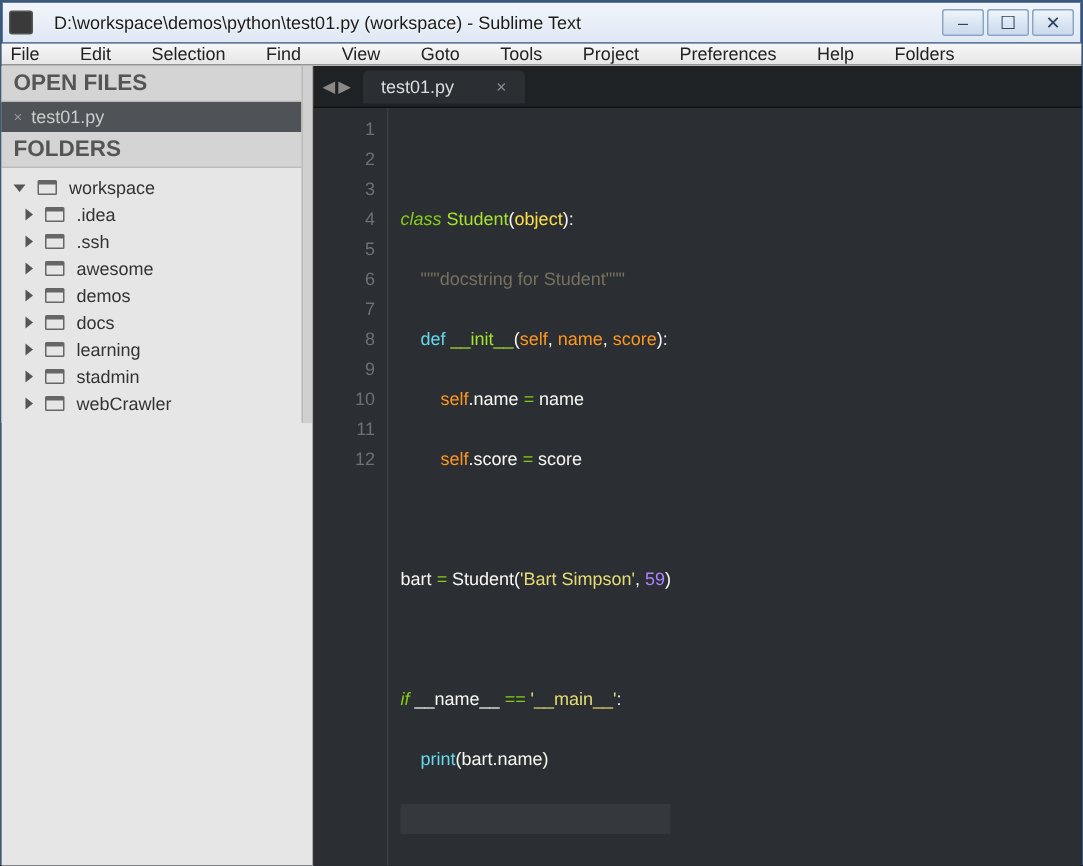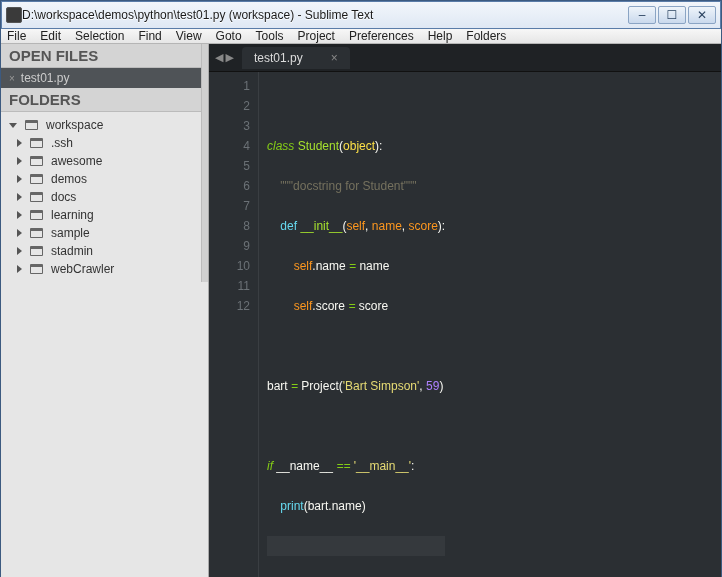--- a/index.html
+++ b/index.html
@@ -1,23 +1,23 @@
 <!DOCTYPE html>
 <html><head>
 <meta charset="utf-8">
 <style>
 *{margin:0;padding:0;box-sizing:border-box;font-family:"Segoe UI",Tahoma,sans-serif;font-size:12px}
 html,body{width:722px;height:577px;overflow:hidden;background:#000}
-.titlebar{height:28px;background:linear-gradient(#f2f6fb,#dfe8f4);border:1px solid #5a7ca8;display:flex;align-items:center;padding:12px 4px;gap:0}
+.titlebar{height:28px;background:linear-gradient(#f2f6fb,#dfe8f4);border:1px solid #5a7ca8;display:flex;align-items:center;padding:12px 4px;gap:14px}
 .titlebar .title{flex:1;color:#1a1a1a;font-size:12px;text-shadow:0 1px #fff}
 .winbtns{display:flex;gap:2px}
 .winbtn{width:28px;height:18px;background:linear-gradient(#eef4fa,#cad9ed);border:1px solid #8aa4c4;border-radius:2px;display:flex;align-items:center;justify-content:center;color:#2b4360;cursor:default}
 .appicon{width:16px;height:16px;background:#3a3a3a;border:1px solid #555;border-radius:2px}
 .window{width:722px;height:577px;border:1px solid #3c5a80;display:flex;flex-direction:column}
-.menubar{height:22px;background:linear-gradient(#f7f7f7,#e6e6e6);display:flex;align-items:center;padding:0 6px;gap:14px;border-bottom:1px solid #b5b5b5;color:#222}
+.menubar{height:22px;background:linear-gradient(#f7f7f7,#e6e6e6);display:flex;align-items:center;padding:0 6px;gap:27px;border-bottom:1px solid #b5b5b5;color:#222}
 .menubar span{cursor:default}
 .body{flex:1;display:flex;flex-direction:column;background:#1e2124}
 .main{flex:1;display:flex;min-height:0}
 .sidebar{width:208px;background:#e6e6e6;display:flex;flex-direction:column;border-right:1px solid #aaa}
 .sb-head{background:#d4d4d4;color:#555;font-size:15px;font-weight:bold;padding:3px 8px;border-bottom:1px solid #bbb}
 .openfile{background:#4f5357;color:#ccc;padding:3px 8px;display:flex;align-items:center;gap:6px}
 .openfile .x{color:#999;font-size:10px}
 .tree{flex:1;padding:4px 0;background:#e6e6e6;color:#333}
 .tree-row{display:flex;align-items:center;gap:8px;padding:2px 0 2px 16px;cursor:default}
 .tree-row.root{padding-left:8px}
@@ -86,20 +86,25 @@
             <div class="sb-head">FOLDERS</div>
             <div class="tree">
               <div class="tree-row root">
                 <span class="tri down"></span>
                 <span class="fld-icon"></span>
                 <span>workspace</span>
               </div>
               <div class="tree-row">
                   <span class="tri"></span>
                   <span class="fld-icon"></span>
+                  <span>.idea</span>
+                </div>
+              <div class="tree-row">
+                  <span class="tri"></span>
+                  <span class="fld-icon"></span>
                   <span>.ssh</span>
                 </div>
               <div class="tree-row">
                   <span class="tri"></span>
                   <span class="fld-icon"></span>
                   <span>awesome</span>
                 </div>
               <div class="tree-row">
                   <span class="tri"></span>
                   <span class="fld-icon"></span>
@@ -107,25 +112,20 @@
                 </div>
               <div class="tree-row">
                   <span class="tri"></span>
                   <span class="fld-icon"></span>
                   <span>docs</span>
                 </div>
               <div class="tree-row">
                   <span class="tri"></span>
                   <span class="fld-icon"></span>
                   <span>learning</span>
-                </div>
-              <div class="tree-row">
-                  <span class="tri"></span>
-                  <span class="fld-icon"></span>
-                  <span>sample</span>
                 </div>
               <div class="tree-row">
                   <span class="tri"></span>
                   <span class="fld-icon"></span>
                   <span>stadmin</span>
                 </div>
               <div class="tree-row">
                   <span class="tri"></span>
                   <span class="fld-icon"></span>
                   <span>webCrawler</span>
@@ -163,21 +163,21 @@
               <div>12</div>
           </div>
           <div class="lines">
 <div> </div>
 <div><span class="kw">class</span> <span class="cls">Student</span><span class="w">(</span><span class="sup">object</span><span class="w">):</span></div>
 <div>    <span class="cm">"""docstring for Student"""</span></div>
 <div>    <span class="blue">def</span> <span class="cls">__init__</span><span class="w">(</span><span class="param">self</span><span class="w">, </span><span class="param">name</span><span class="w">, </span><span class="param">score</span><span class="w">):</span></div>
 <div>        <span class="param">self</span><span class="w">.name </span><span class="kw">=</span><span class="w"> name</span></div>
 <div>        <span class="param">self</span><span class="w">.score </span><span class="kw">=</span><span class="w"> score</span></div>
 <div> </div>
-<div><span class="w">bart </span><span class="kw">=</span><span class="w"> Project(</span><span class="str">'Bart Simpson'</span><span class="w">, </span><span class="num">59</span><span class="w">)</span></div>
+<div><span class="w">bart </span><span class="kw">=</span><span class="w"> Student(</span><span class="str">'Bart Simpson'</span><span class="w">, </span><span class="num">59</span><span class="w">)</span></div>
 <div> </div>
 <div><span class="kw">if</span><span class="w"> __name__ </span><span class="kw">==</span><span class="str"> '__main__'</span><span class="w">:</span></div>
 <div>    <span class="blue">print</span><span class="w">(</span><span class="w">bart.name</span><span class="w">)</span></div>
 <div class="caret-line">    </div>
           </div>
         </div>
       </div>
     </div>
 
   </div>

